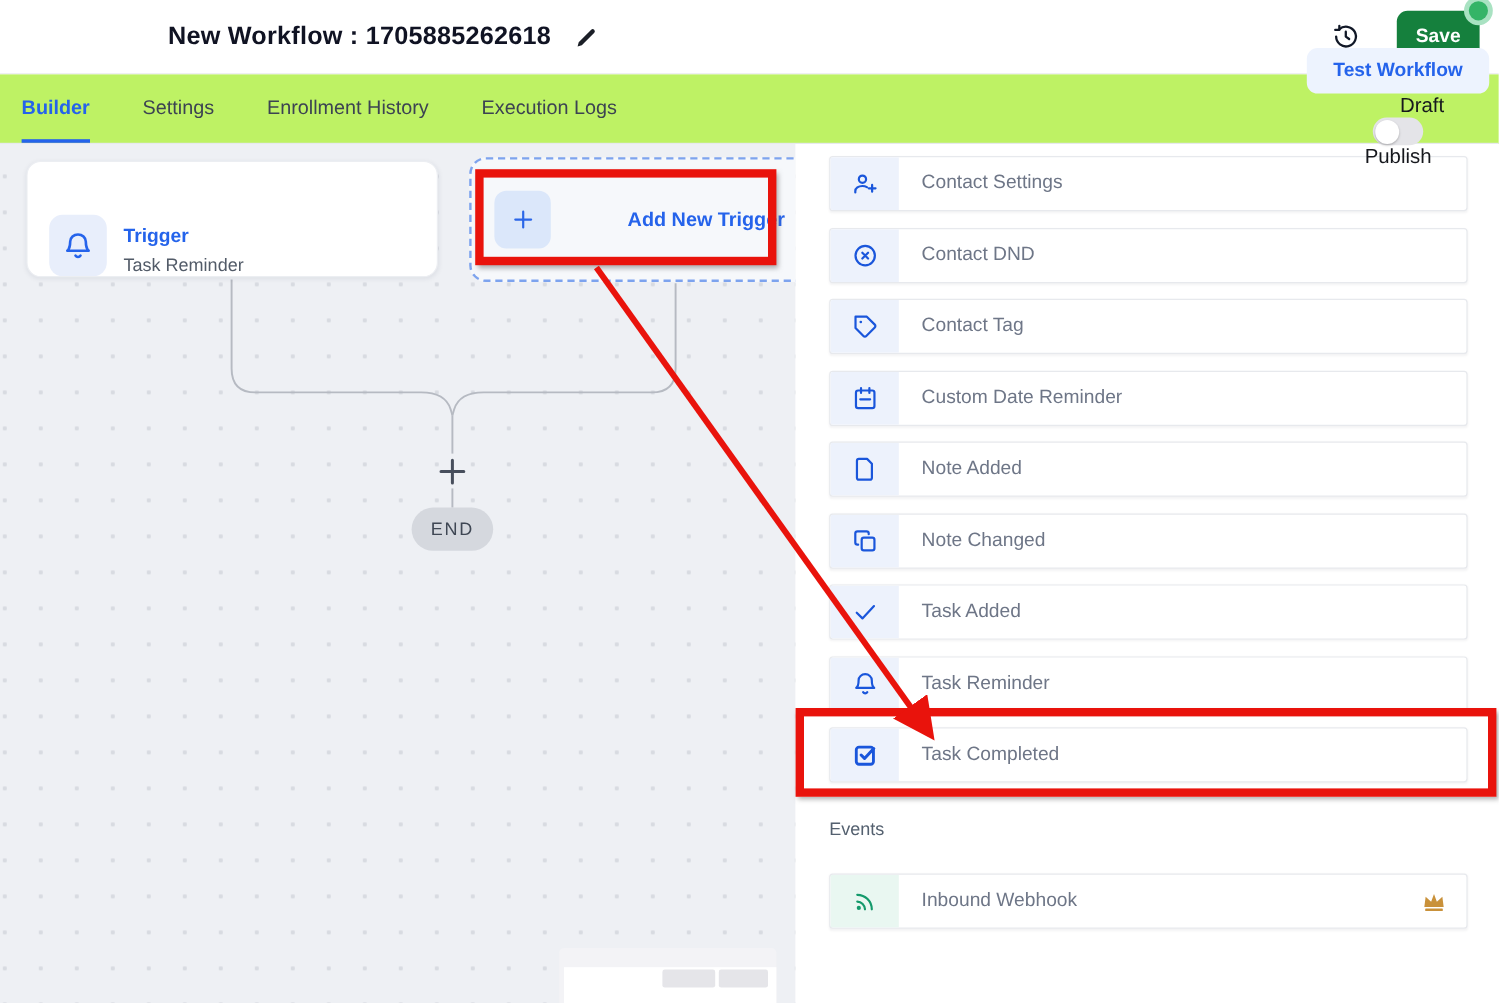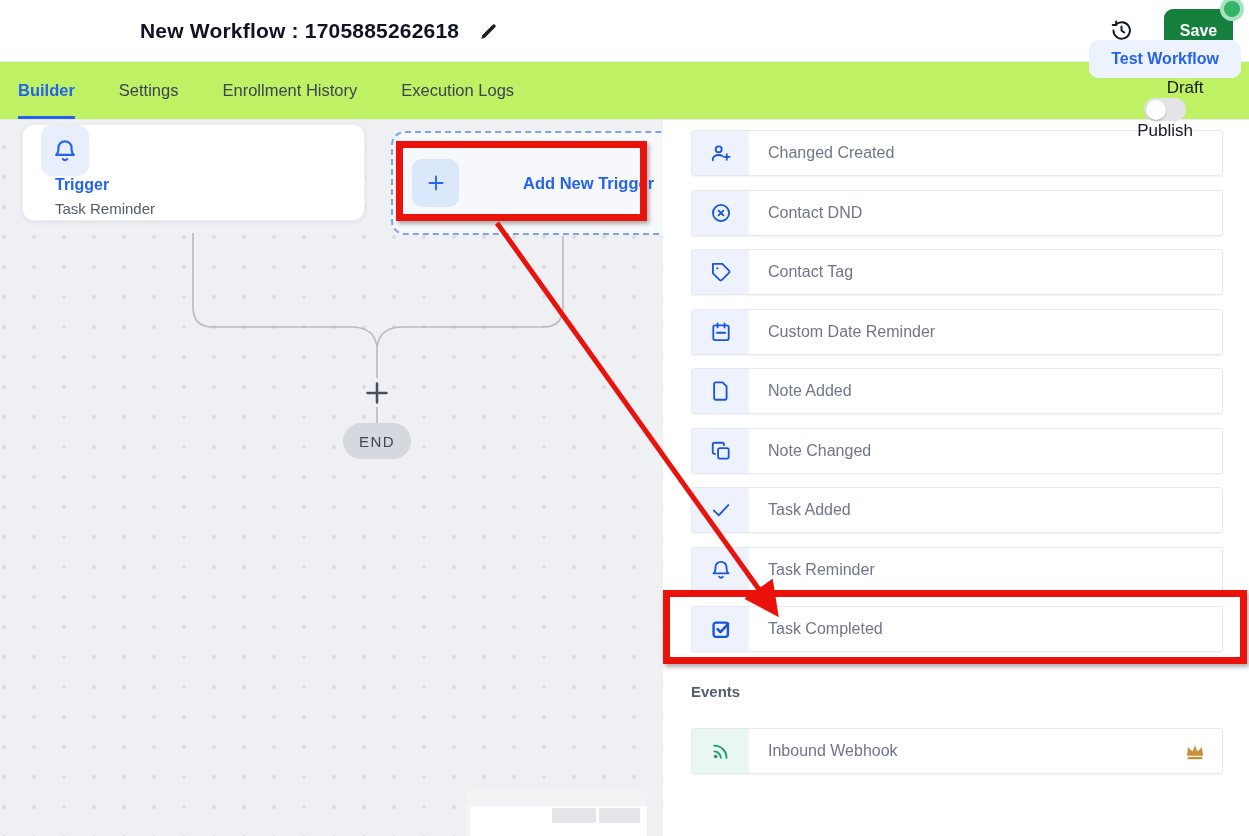--- a/index.html
+++ b/index.html
@@ -38,24 +38,24 @@
                   border-radius:50%; box-shadow:0 1px 2px rgba(0,0,0,.25); }
   .publish-label { margin-right:0; }
 
   
   .canvas { position:absolute; left:0; top:120px; width:663px; height:716px;
             background-color:#eef0f4;
             background-image:radial-gradient(circle, #d8dbe1 1.7px, transparent 1.9px);
             background-size:30px 30px; background-position:-11px 12px; overflow:hidden; }
   .connectors { position:absolute; left:0; top:0; width:663px; height:716px; pointer-events:none; }
 
-  .trigger-card { position:absolute; left:22px; top:4px; width:343px; height:97px; background:#fff;
+  .trigger-card { position:absolute; left:22px; top:14px; width:343px; height:97px; background:#fff;
                   border:1px solid #eceef2; border-radius:12px;
-                  box-shadow:0 1px 4px rgba(25,35,60,.08); display:flex; align-items:flex-start;
-                  padding-left:18px; cursor:pointer;flex-direction:column; }
+                  box-shadow:0 1px 4px rgba(25,35,60,.08); display:flex; align-items:flex-end;
+                  padding-left:18px; cursor:pointer; }
   .trigger-icon-box { width:48px; height:51px; border-radius:11px; background:#e8eefb;
                       display:flex; align-items:center; justify-content:center; color:#2563eb; }
   .trigger-texts { margin-left:14px; }
   .trigger-title { font-size:16px; font-weight:700; color:#2463eb; margin-bottom:6px; }
   .trigger-sub { font-size:15px; color:#525b68; }
 
   .add-box { position:absolute; left:391px; top:11px; width:292px; height:104px;
              border:2px dashed #7da3ee; border-radius:14px; background:#f6f8fb;
              display:flex; align-items:center; padding-left:19px; cursor:pointer;gap:40px; }
   .add-plus-box { width:47px; height:48px; border-radius:10px; background:#dbe7fa; color:#2b66e8;
@@ -77,21 +77,21 @@
   .sidebar { position:absolute; left:663px; top:120px; width:586px; height:716px; background:#fff;
              padding:10px 25px 0 28px; }
   .side-item { width:532px; height:46px; background:#fff; border:1px solid #e7e9ed;
                border-radius:3px; box-shadow:0 1px 2px rgba(16,24,40,.05); display:flex;
                align-items:center; margin-bottom:13.5px; cursor:pointer; overflow:hidden; }
   .side-icon-cell { width:57px; height:100%; background:#edf2fc; color:#1a56db; display:flex;
                     align-items:center; justify-content:center; flex:none; }
   .side-icon-cell.green { background:#e9f7f1; color:#159a6c; }
   .side-label { margin-left:19px; font-size:16px; color:#6e7687; flex:1; }
   .crown { width:22px; height:22px; color:#c9913a; margin-right:16px; flex:none; }
-  .events-header { font-size:15px; font-weight:700; color:#54606f; margin:31px 0 28px 0; }
+  .events-header { font-size:15px; font-weight:400; color:#54606f; margin:31px 0 28px 0; }
 
   
   .annot { position:absolute; left:0; top:0; width:1249px; height:836px; z-index:100;
            pointer-events:none; }
   .red-rect { position:absolute; border:7px solid #e9130c;
               box-shadow:2px 3px 4px rgba(110,110,110,.55); }
   .red-rect.r1 { left:396px; top:141px; width:251px; height:80px; }
   .red-rect.r2 { left:663px; top:590px; width:584px; height:74px; }
   .arrow-svg { position:absolute; left:0; top:0; width:1249px; height:836px; }
 
@@ -185,21 +185,21 @@
   <div class="sidebar">
     <div id="trigger-list">
         <div class="side-item">
           <div class="side-icon-cell">
             <svg class="icon" width="22" height="22" viewBox="0 0 24 24" fill="none" stroke="currentColor" stroke-width="2" stroke-linecap="round" stroke-linejoin="round">
               <circle cx="9.5" cy="8" r="3.3"></circle>
               <path d="M3 20v-1.1c0-2.8 2.8-4.7 6.5-4.7 1.6 0 3 .4 4.1 1"></path>
               <path d="M18.3 13.2v6.2M15.2 16.3h6.2"></path>
             </svg>
           </div>
-          <div class="side-label">Changed Created</div>
+          <div class="side-label">Contact Settings</div>
         </div>
         <div class="side-item">
           <div class="side-icon-cell">
             <svg class="icon" width="22" height="22" viewBox="0 0 24 24" fill="none" stroke="currentColor" stroke-width="2" stroke-linecap="round" stroke-linejoin="round">
               <circle cx="12" cy="12" r="8.8"></circle>
               <path d="M9.4 9.4l5.2 5.2M14.6 9.4l-5.2 5.2"></path>
             </svg>
           </div>
           <div class="side-label">Contact DND</div>
         </div>

